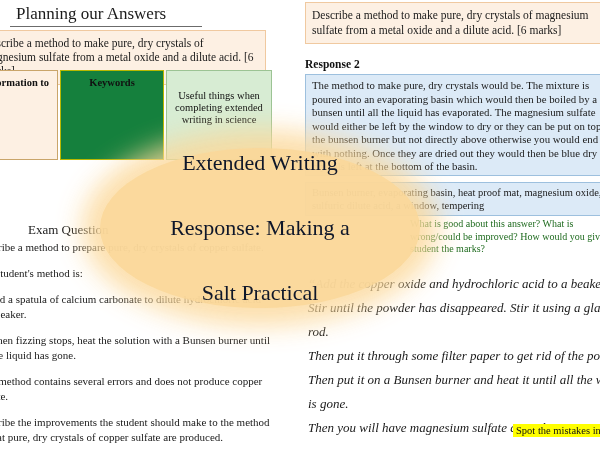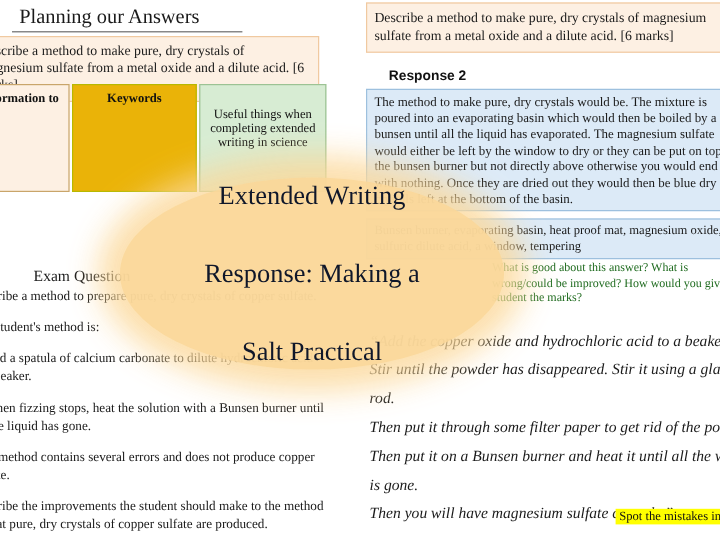--- a/index.html
+++ b/index.html
@@ -82,21 +82,21 @@
     text-align: center;
     font-family: "Liberation Serif", serif;
   }
   .ls-col .hdr {
     font-weight: bold;
     font-size: 10.5px;
     padding-top: 6px;
     display: block;
   }
   .ls-col-a { left: 0; width: 84px; background: #fdf0e3; }
-  .ls-col-b { left: 86px; width: 104px; background: #eab308; border-color: #b8b800; }
+  .ls-col-b { left: 86px; width: 104px; background: #15803d; border-color: #b8b800; }
   .ls-col-c { left: 192px; width: 106px; background: #d7ecd3; border-color: #9cc394; }
   .ls-col-c .hdr { font-weight: normal; line-height: 12px; padding-top: 19px; }
 
   .ls-exam {
     position: absolute;
     left: 40px;
     top: 222px;
     font-size: 13px;
     color: #1a1a1a;
     font-family: "Liberation Serif", serif;
@@ -147,22 +147,21 @@
     color: #1a1a1a;
     font-family: "Liberation Serif", serif;
   }
   .rs-resp-label {
     position: absolute;
     left: 5px;
     top: 58px;
     font-size: 11.5px;
     font-weight: bold;
     color: #111;
-    font-family: Liberation Sans, sans-serif;
-    margin-left: 19px;
+    font-family: Liberation Serif, serif;
   }
   .rs-resp-box {
     position: absolute;
     left: 5px;
     top: 74px;
     width: 320px;
     height: 102px;
     background: #dceaf7;
     border: 1px solid #9dc0de;
     box-sizing: border-box;

